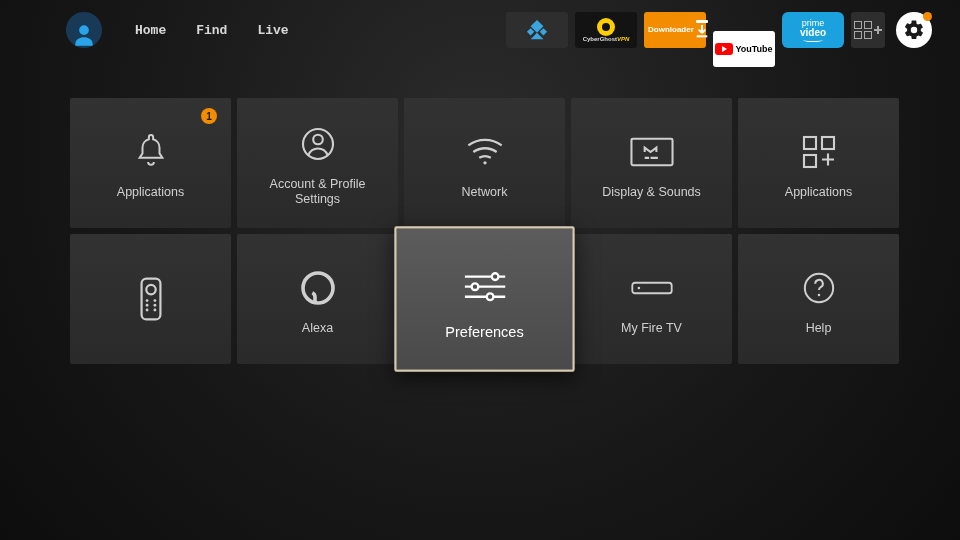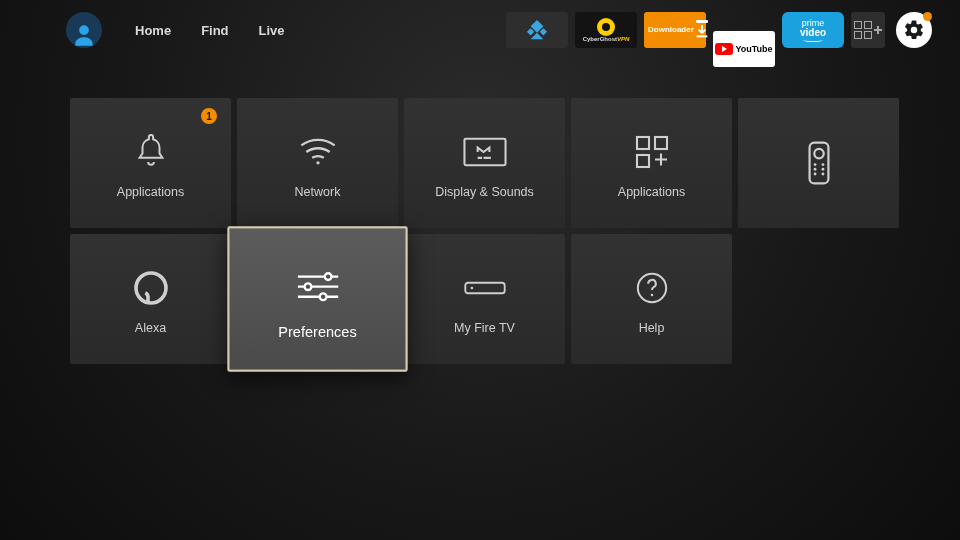--- a/index.html
+++ b/index.html
@@ -3,21 +3,21 @@
 <meta charset="utf-8">
 <style>
   *{box-sizing:border-box;margin:0;padding:0;}
   html,body{width:960px;height:540px;background:#0f0f0f;font-family:Arial,Helvetica,sans-serif;overflow:hidden;}
   body{background:radial-gradient(circle at 50% 25%,#2b2b2b 0%,#181818 55%,#0d0d0d 100%);}
 
   
   .topbar{display:flex;align-items:center;height:60px;padding:0 28px 0 18px;}
   .profile{width:36px;height:36px;border-radius:50%;background:#193a56;display:flex;justify-content:center;align-items:flex-end;overflow:hidden;margin-left:48px;margin-right:18px;}
   .profile svg{width:26px;height:26px;fill:#2aa4e9;}
-  .nav{display:flex;list-style:none;}
+  .nav{display:flex;list-style:none;font-family:Liberation Mono, monospace;}
   .nav li{color:#d9d9d9;font-size:13px;font-weight:700;padding:0 15px;cursor:pointer;}
   .apps{display:flex;margin-left:auto;align-items:center;gap:7px;}
   .app{width:62px;height:36px;border-radius:3px;display:flex;justify-content:center;align-items:center;font-size:10px;font-weight:700;color:#fff;}
   .app.kodi{background:#2e2e2e;}
   .app.kodi svg{width:22px;height:22px;fill:#3aa5de;}
   .app.ghost{background:#131313;flex-direction:column;}
   .app.ghost .gicon{width:18px;height:18px;border-radius:50%;background:#ffcf00;display:flex;justify-content:center;align-items:center;}
   .app.ghost .gicon::after{content:"";width:8px;height:8px;border-radius:50%;background:#131313;}
   .app.ghost .gt{font-size:6px;line-height:7px;color:#ddd;}
   .app.ghost .gt b{font-weight:700;}
@@ -131,20 +131,30 @@
     <span class="badge">1</span>
     <div class="iconbox">
         <svg width="34" height="40" viewBox="0 0 24 28">
           <path d="M12 2a1.5 1.5 0 0 1 1.5 1.5V5a6 6 0 0 1 4.5 5.8V15l2 3H4l2-3v-4.2A6 6 0 0 1 10.5 5V3.5A1.5 1.5 0 0 1 12 2Z"></path>
           <path d="M10 21a2 2 0 0 0 4 0"></path>
         </svg>
       </div>
     <div class="label">Applications</div>
   </div>
 
+  <div class="tile">
+    <div class="iconbox">
+        <svg width="36" height="36" viewBox="0 0 24 24">
+          <circle cx="12" cy="12" r="10"></circle>
+          <circle cx="12" cy="9" r="3.2"></circle>
+          <path d="M5.5 19.5c1.3-3 3.8-4.5 6.5-4.5s5.2 1.5 6.5 4.5"></path>
+        </svg>
+      </div>
+    <div class="label">Account &amp; Profile Settings</div>
+  </div>
 
   <div class="tile">
     <div class="iconbox">
         <svg width="40" height="32" viewBox="0 0 24 18">
           <path d="M2 5a17 17 0 0 1 20 0"></path>
           <path d="M5 9a12 12 0 0 1 14 0"></path>
           <path d="M8.5 12.5a7 7 0 0 1 7 0"></path>
           <circle cx="12" cy="15.5" r="1" fill="#cfcfcf" stroke="none"></circle>
         </svg>
       </div>

